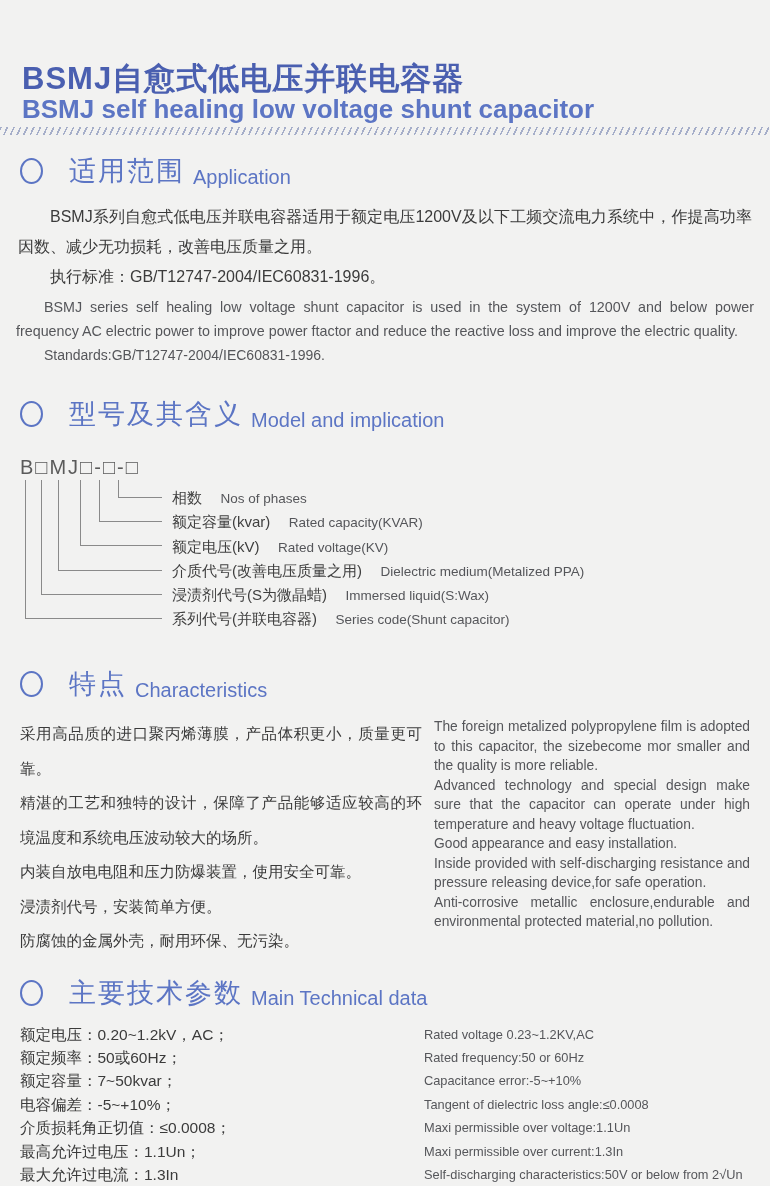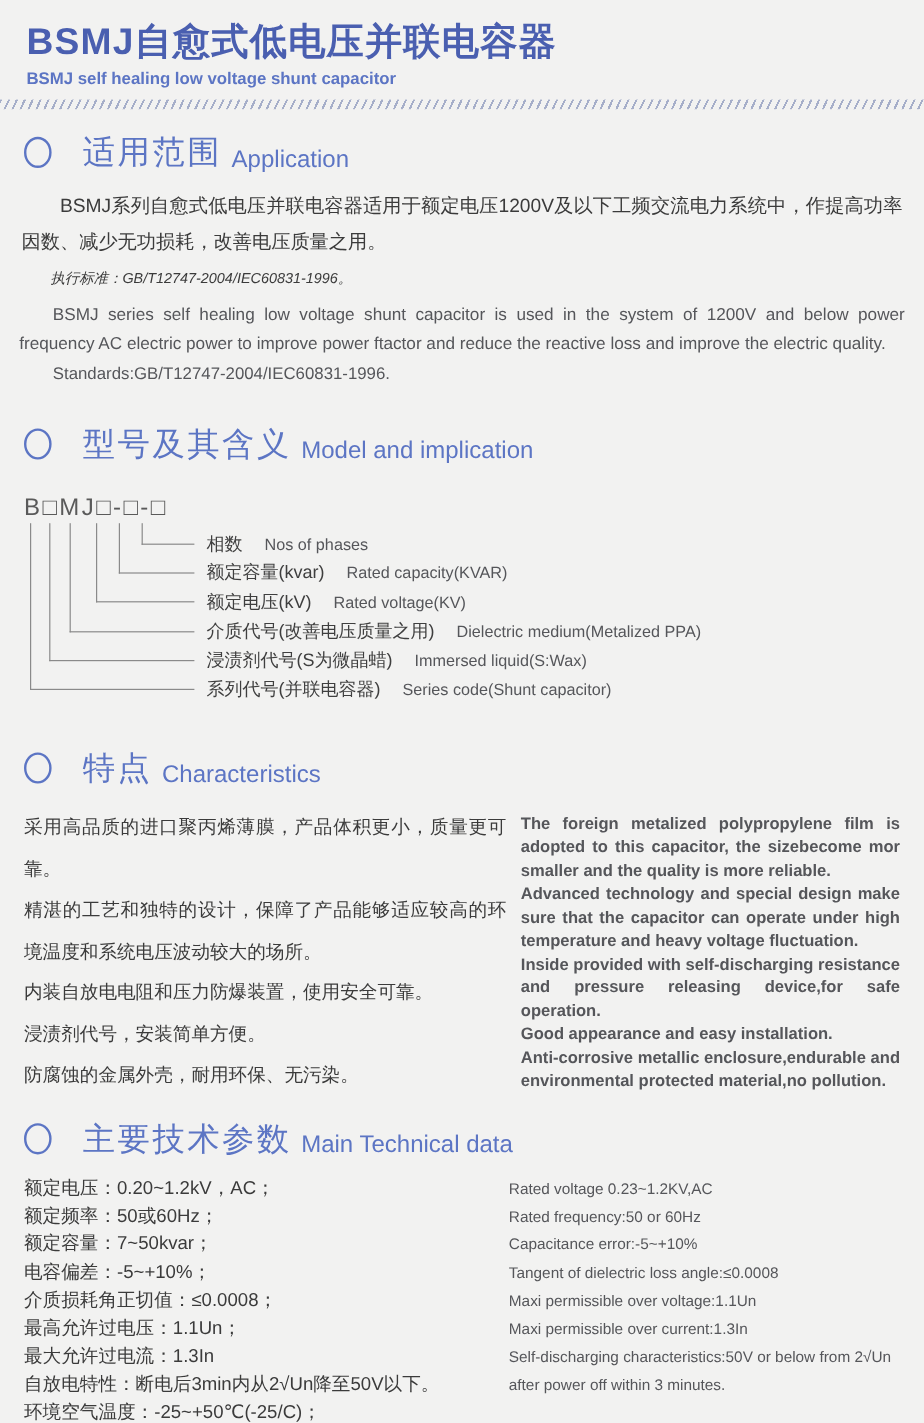--- a/index.html
+++ b/index.html
@@ -9,58 +9,58 @@
     --text-gray:#55565a;
     --line:#8a8a8a;
     --bg:#f2f2f1;
   }
   *{margin:0;padding:0;box-sizing:border-box;}
   html,body{width:770px;}
   body{
     height:1186px;overflow:hidden;background:var(--bg);
     font-family:"Liberation Sans","DejaVu Sans",sans-serif;
   }
-  .header{padding:16px 0 0 22px;}
+  .header{padding:16px 0 0 22px;margin-top:44px;}
   .title-zh{font-size:31px;line-height:37px;font-weight:bold;color:var(--accent);letter-spacing:1px;}
-  .title-en{font-size:14px;line-height:25px;font-weight:bold;color:var(--heading);}
+  .title-en{font-size:26px;line-height:25px;font-weight:bold;color:var(--heading);}
   .hatch{
     margin-top:5px;height:8px;width:770px;
     background:repeating-linear-gradient(115deg,#98a2c2 0 1.6px,transparent 1.6px 6px);
     opacity:.85;
   }
   .section-header{display:flex;align-items:center;margin:18px 20px 0 20px;}
   .bullet{width:23px;height:26px;border:2px solid var(--heading);border-radius:50%;flex:0 0 auto;}
   .sec-zh{font-size:27px;color:var(--heading);letter-spacing:2px;margin-left:26px;font-weight:500;}
   .sec-en{font-size:20px;color:var(--heading);margin-left:8px;position:relative;top:6px;}
   
   .app-zh-para{margin:13px 18px 0 18px;font-size:16px;color:var(--text-dark);line-height:30px;text-indent:2em;text-align:justify;}
-  .app-zh-std{margin:1px 18px 0 18px;font-size:12px;color:var(--text-dark);line-height:27px;text-indent:2em;font-style:italic;}
+  .app-zh-std{margin:1px 18px 0 18px;font-size:16px;color:var(--text-dark);line-height:27px;text-indent:2em;}
   .app-en-para{margin:5px 16px 0 16px;font-size:14.3px;color:var(--text-gray);line-height:24px;text-indent:28px;text-align:justify;}
   .app-en-std{margin:1px 16px 0 16px;font-size:14px;color:var(--text-gray);line-height:22px;text-indent:28px;}
   
   .model-code{margin:24px 0 0 20px;font-size:20px;color:#5a5a5a;letter-spacing:2px;height:24px;}
   .model-code span{display:inline;}
   .diagram{position:relative;margin-left:22px;height:164px;}
   .elbow{position:absolute;top:0;border-left:1px solid var(--line);border-bottom:1px solid var(--line);}
   .e1{left:96px;width:44px;height:18px;}
   .e2{left:77px;width:63px;height:42px;}
   .e3{left:58px;width:82px;height:66px;}
   .e4{left:36px;width:104px;height:91px;}
   .e5{left:19px;width:121px;height:115px;}
   .e6{left:3px;width:137px;height:139px;}
   .model-labels{position:absolute;left:150px;top:6px;list-style:none;}
   .model-labels li{height:24.3px;line-height:24.3px;white-space:nowrap;}
   .ml-zh{font-size:15px;color:#3f3f3f;}
   .ml-en{font-size:13.5px;color:var(--text-gray);margin-left:14px;}
   
-  .char-cols{display:flex;gap:12px;margin:15px 20px 0 20px;align-items:center;}
+  .char-cols{display:flex;gap:12px;margin:15px 20px 0 20px;}
   .char-left{width:402px;list-style:none;}
   .char-left li{font-size:15.5px;color:var(--text-dark);line-height:34.5px;text-align:justify;}
   .char-right{flex:1;list-style:none;}
-  .char-right li{font-size:13.8px;color:var(--text-gray);line-height:19.5px;text-align:justify;font-weight:bold;}
+  .char-right li{font-size:13.8px;color:var(--text-gray);line-height:19.5px;text-align:justify;}
   
   .tech-cols{display:flex;gap:10px;margin:12px 20px 0 20px;}
   .tech-left{width:394px;list-style:none;}
   .tech-left li{font-size:15.5px;color:var(--text-dark);line-height:23.4px;}
   .tech-right{flex:1;list-style:none;}
   .tech-right li{font-size:12.8px;color:var(--text-gray);line-height:23.4px;}
 </style>
 </head>
 <body>
 
@@ -130,22 +130,22 @@
   <ul class="char-left">
       <li>采用高品质的进口聚丙烯薄膜，产品体积更小，质量更可靠。</li>
       <li>精湛的工艺和独特的设计，保障了产品能够适应较高的环境温度和系统电压波动较大的场所。</li>
       <li>内装自放电电阻和压力防爆装置，使用安全可靠。</li>
       <li>浸渍剂代号，安装简单方便。</li>
       <li>防腐蚀的金属外壳，耐用环保、无污染。</li>
     </ul>
   <ul class="char-right">
       <li>The foreign metalized polypropylene film is adopted to this capacitor, the sizebecome mor smaller and the quality is more reliable.</li>
       <li>Advanced technology and special design make sure that the capacitor can operate under high temperature and heavy voltage fluctuation.</li>
+      <li>Good appearance and easy installation.</li>
       <li>Inside provided with self-discharging resistance and pressure releasing device,for safe operation.</li>
-      <li>Good appearance and easy installation.</li>
       <li>Anti-corrosive metallic enclosure,endurable and environmental protected material,no pollution.</li>
     </ul>
 </div>
 
 <div class="section-header" style="margin-top:16px;">
   <span class="bullet"></span>
   <span class="sec-zh">主要技术参数</span>
   <span class="sec-en">Main Technical data</span>
 </div>
 <div class="tech-cols">

